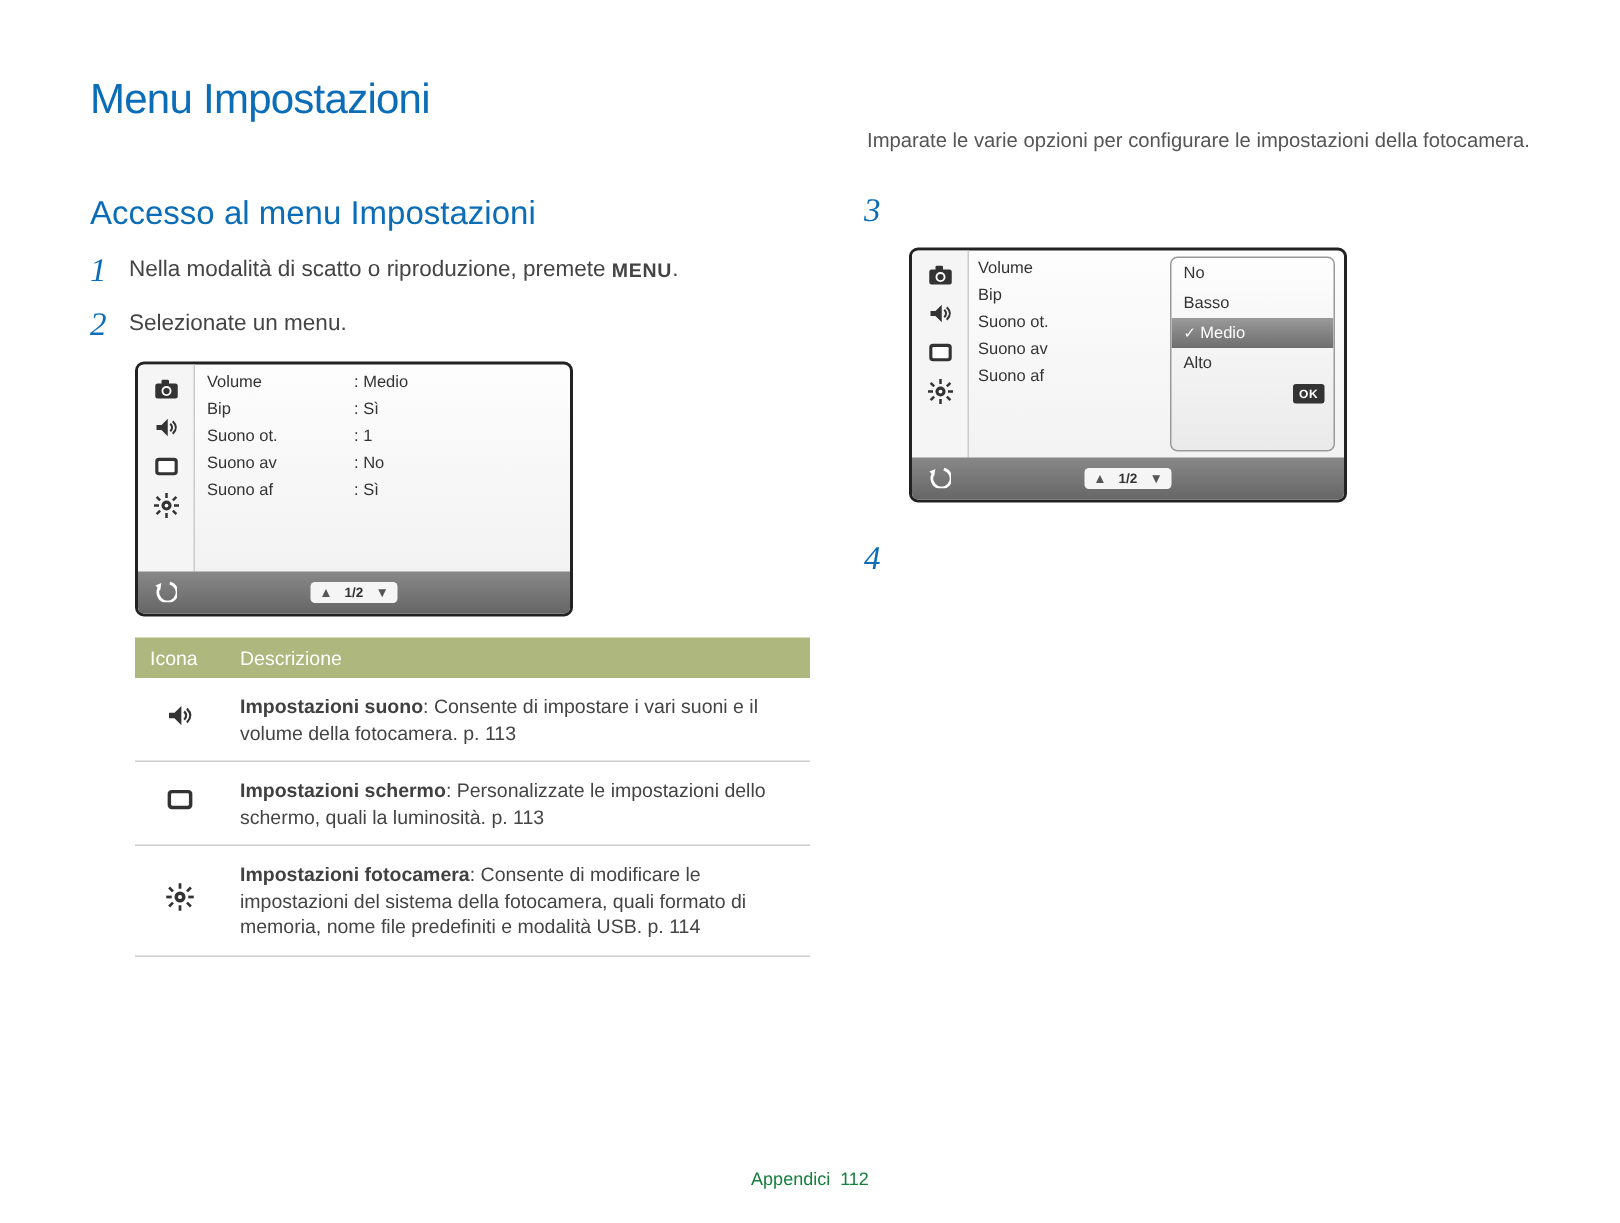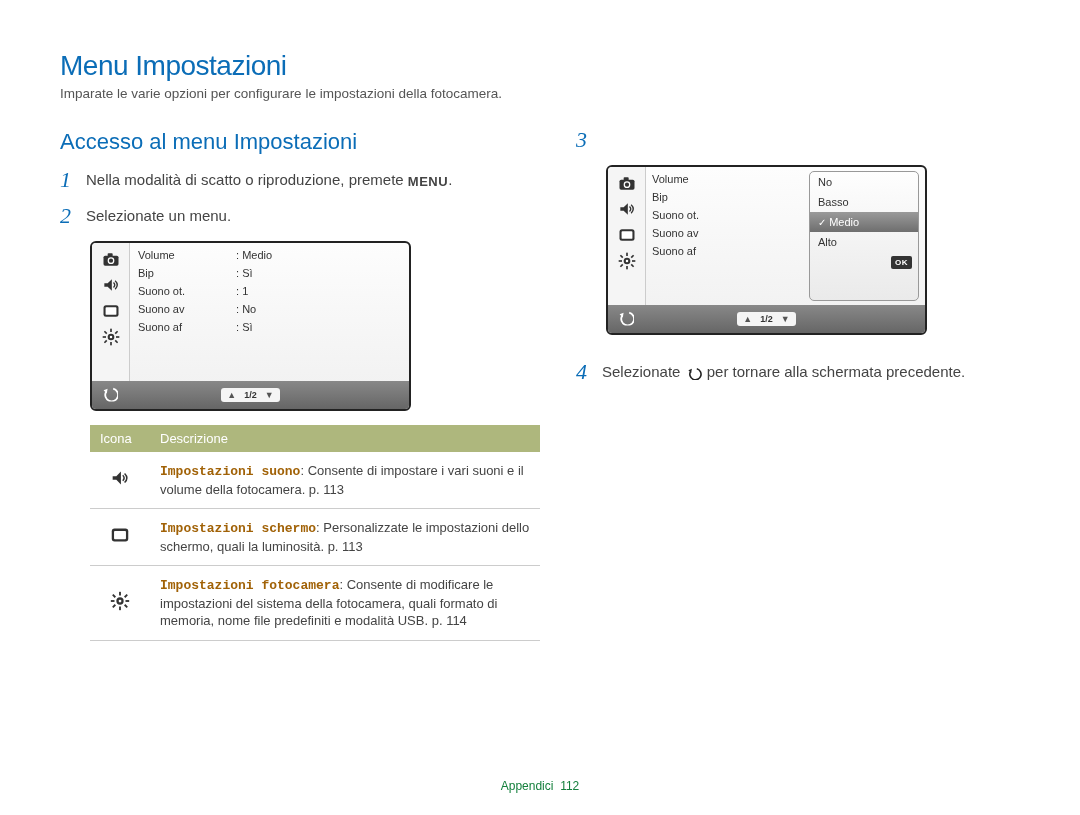--- a/index.html
+++ b/index.html
@@ -16,20 +16,21 @@
     font-size: 28px;
     font-weight: 400;
     color: #0b6db7;
     letter-spacing: -0.5px;
     margin-bottom: 4px;
   }
   .page-subtitle {
     font-size: 13.5px;
     color: #555;
     margin-bottom: 28px;
+    text-align: right;
   }
   .columns {
     display: flex;
     gap: 36px;
   }
   .col { flex: 1; }
   .section-heading {
     font-size: 22px;
     color: #0b6db7;
     font-weight: 400;
@@ -55,21 +56,21 @@
   .step-text { padding-top: 2px; }
   .menu-word {
     font-family: Arial, sans-serif;
     font-weight: 900;
     letter-spacing: 0.5px;
     font-size: 13px;
     vertical-align: middle;
   }
   
   .camera-screen {
-    width: 321px;
+    width: 292px;
     height: 170px;
     border: 2px solid #222;
     border-radius: 6px;
     background: linear-gradient(#fdfdfd, #f0f0f0);
     display: flex;
     flex-direction: column;
     margin: 6px 0 14px 30px;
     overflow: hidden;
   }
   .cs-body {
@@ -200,21 +201,21 @@
     border-bottom: 1px solid #ccc;
     padding: 10px 10px;
     vertical-align: middle;
     color: #444;
     line-height: 1.35;
   }
   .desc-table tbody td.icon-cell {
     text-align: center;
     vertical-align: middle;
   }
-  .desc-table b { font-weight: bold; color: #a16207; font-family: Liberation Mono, monospace; }
+  .desc-table b { font-weight: bold; color: #404040; }
 
   
   .svg-icon { width: 22px; height: 22px; }
 
   .back-arrow-inline {
     display: inline-flex;
     vertical-align: middle;
     width: 18px;
     height: 14px;
   }
@@ -442,26 +443,19 @@
         <span class="pager">
           <span class="chev">▲</span>
           <span>1/2</span>
           <span class="chev">▼</span>
         </span>
       </div>
     </div>
 
     <div class="step" style="margin-top:26px">
       <span class="step-num">4</span>
-      <span class="step-text">
-        <span>Selezionate </span><span class="back-arrow-inline">
-            <svg viewBox="0 0 20 20" width="18" height="14" style="color:#222">
-              <use href="#icon-back"></use>
-            </svg>
-          </span><span> per tornare alla schermata precedente.</span>
-      </span>
     </div>
   </div>
 </div>
 
 <div class="footer">
   <span>Appendici</span>&nbsp;&nbsp;<span>112</span>
 </div>
 
 </body></html>

